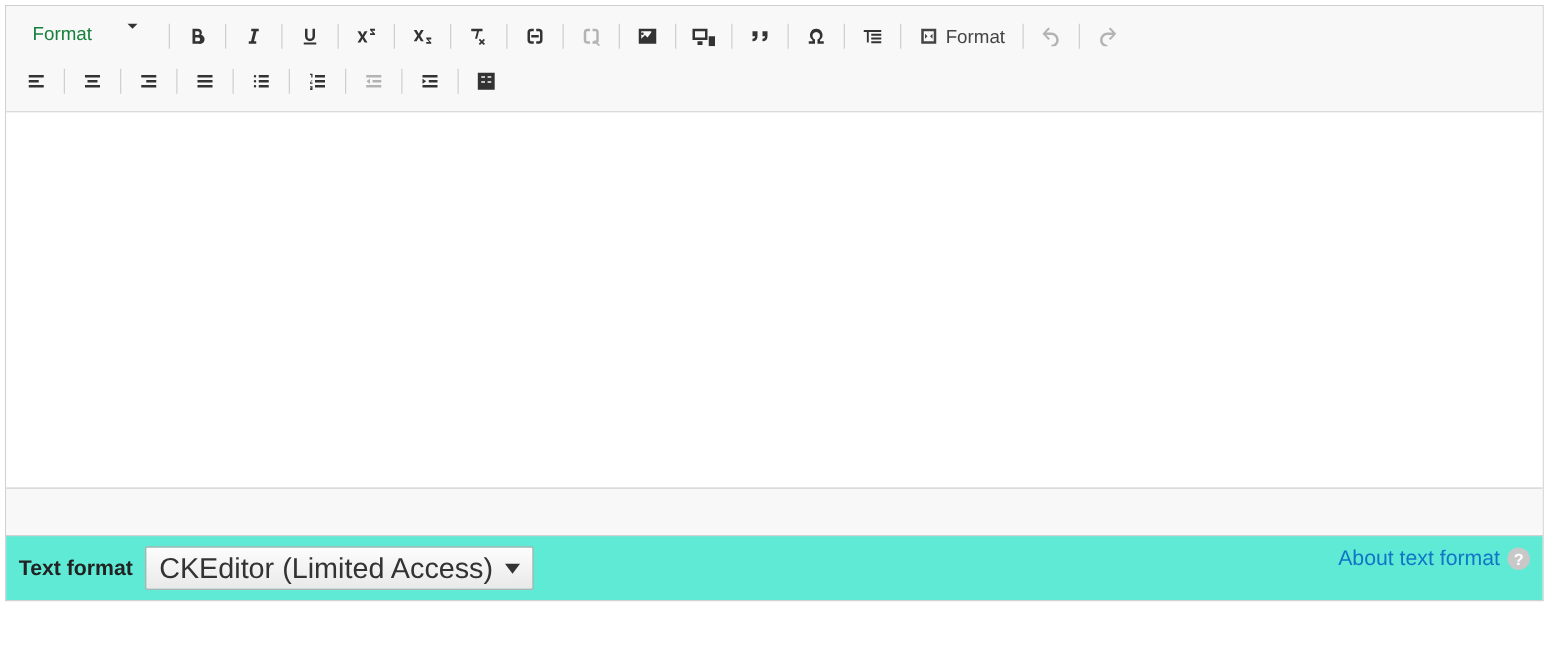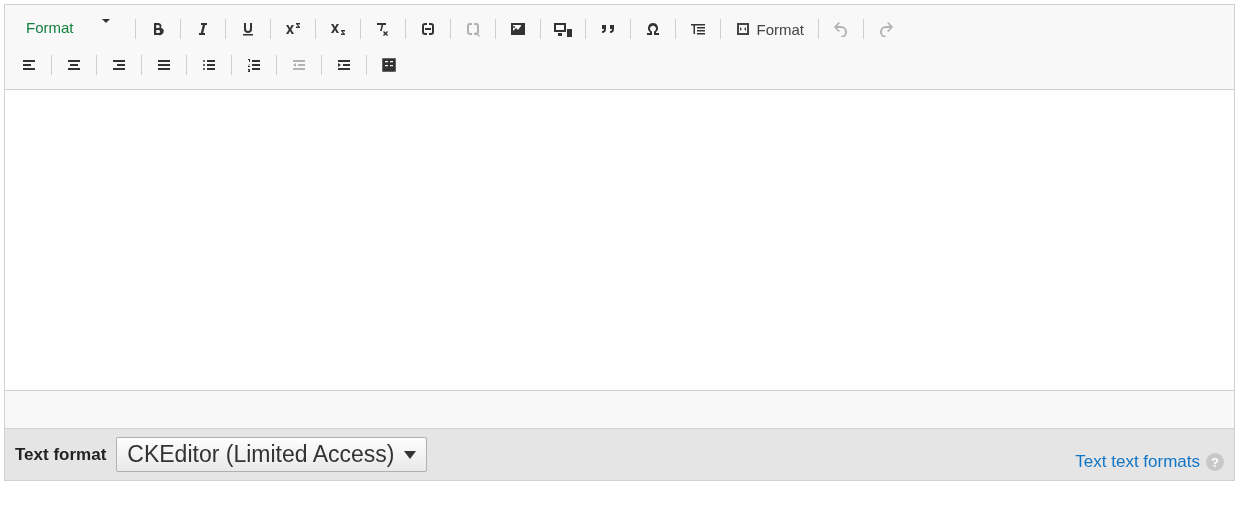--- a/index.html
+++ b/index.html
@@ -78,24 +78,24 @@
     overflow-y: auto;
   }
   .resize-grip {
     height: 38px;
     background: #f8f8f8;
     border-top: 1px solid #d1d1d1;
   }
   .footer {
     display: flex;
     justify-content: space-between;
-    align-items: flex-end;
+    align-items: flex-start;
     padding: 8px 10px 8px 10px;
     border-top: 1px solid #d1d1d1;
-    background: #e5e5e5;
+    background: #5eead4;
   }
   .footer-left {
     display: flex;
     align-items: center;
     gap: 10px;
   }
   .footer-label {
     font-weight: 600;
     font-size: 17px;
     color: #222;
@@ -318,17 +318,17 @@
 
  <div class="footer">
    <div class="footer-left">
      <span class="footer-label">Text format</span>
      <span class="select-box">
        <span>CKEditor (Limited Access)</span>
        <span class="tri"></span>
      </span>
    </div>
    <a class="about-link">
-     <span>Text text formats</span>
+     <span>About text format</span>
      <span class="help-q">?</span>
    </a>
  </div>
 </div>
 
 </body></html>

